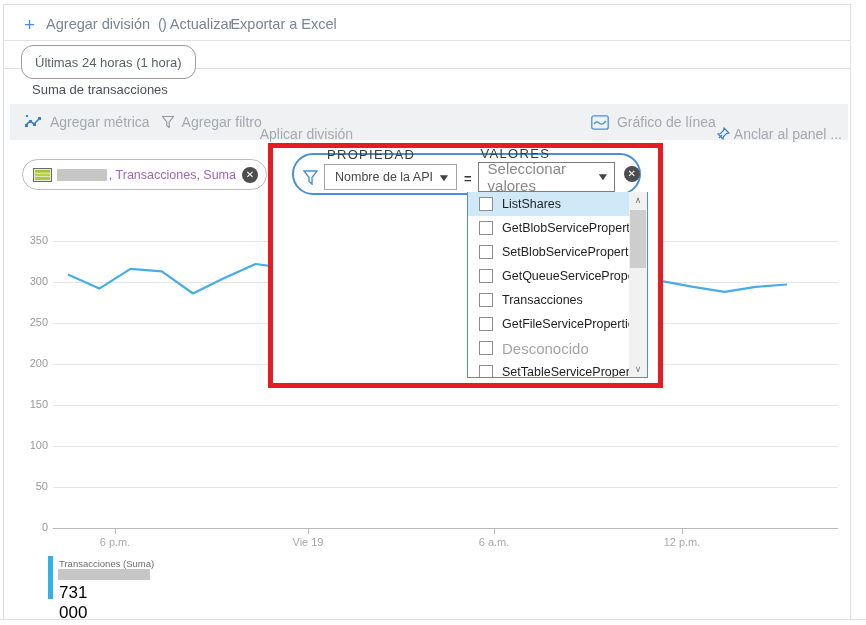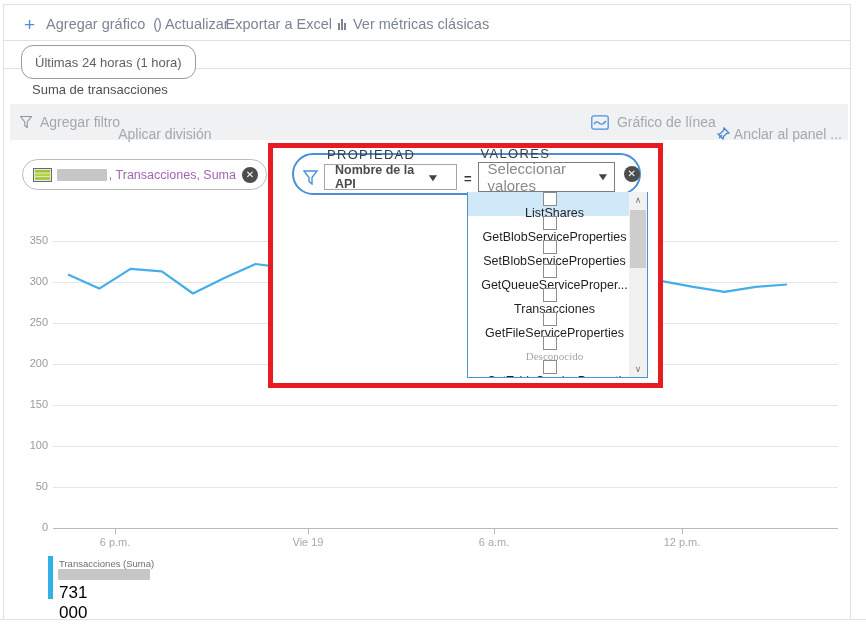--- a/index.html
+++ b/index.html
@@ -66,35 +66,35 @@
   .legend-value{ position:absolute; left:11px; top:27px; font-size:17px; color:#000000; }
 
   
   .popup{ position:absolute; left:273px; top:148px; width:385px; height:235px; background:#fff; z-index:10; }
   .filter-pill{ position:absolute; left:19px; top:5px; width:349px; height:42px; border:2px solid #4a90d9;
     border-radius:22px; background:#fff; display:flex; align-items:center; }
   .funnel-icon{ margin:6px 6px 0 9px; flex:none; }
   .field{ position:relative; }
   .field-label{ position:absolute; top:-11px; left:3px; font-size:13px; letter-spacing:1.3px; color:#3b3b3b; white-space:nowrap; }
   .select{ border:1px solid #a6a6a6; background:#fff; display:flex; align-items:center; justify-content:space-between; cursor:default; }
-  .select-prop{ width:133px; height:26px; font-size:12.5px; color:#4a4a4a; padding:0 18px 0 10px; margin-top:6px;font-weight:bold; }
+  .select-prop{ width:133px; height:26px; font-size:12.5px; color:#4a4a4a; padding:0 7px 0 10px; margin-top:6px; }
   .equals{ font-size:13px; color:#333; margin:8px 6px 0 7px; font-weight:bold; }
   .select-val{ width:137px; height:30px; font-size:15px; color:#8a8a8a; padding:0 6px 0 9px; margin-top:5px; border-color:#7c7c7c; }
   .chev{ color:#444; font-size:10px; transform:scaleX(1.4); }
   .popup .x-circle{ margin-left:9px; }
 
   
   .dropdown{ position:absolute; left:194px; top:44px; width:181px; height:186px; background:#fff;
     border:1px solid #4f90d0; border-top:none; overflow:hidden; }
   .dd-options{ position:absolute; left:0; top:0; width:162px; }
-  .dd-row{ height:24px; display:flex; align-items:center; padding-left:11px;flex-direction:column; }
+  .dd-row{ height:24px; display:flex; align-items:center; padding-left:11px; }
   .dd-row.hl{ background:#cfe9f9; }
   .dd-check{ width:14px; height:14px; border:1px solid #8d8d8d; background:#fff; flex:none; margin-right:9px; }
   .dd-label{ font-size:12.5px; color:#1f1f1f; white-space:nowrap; }
-  .dd-label.muted{ color:#a5a5a5; font-size:11px;font-family:Liberation Serif, serif; }
+  .dd-label.muted{ color:#a5a5a5; font-size:15px; }
   .dd-scroll{ position:absolute; right:0; top:0; width:18px; height:100%; background:#f1f1f1; }
   .dd-thumb{ position:absolute; left:1px; top:18px; width:16px; height:58px; background:#cdcdcd; }
   .dd-arrow{ position:absolute; left:0; width:18px; height:16px; display:flex; align-items:center; justify-content:center;
     font-size:9px; color:#7a7a7a; }
   .dd-arrow.up{ top:0; } .dd-arrow.down{ bottom:0; }
 
   .red-rect{ position:absolute; left:268px; top:143px; width:395px; height:245px; border:5px solid #e71c23; z-index:11; pointer-events:none; }
 </style>
 </head>
 <body>
@@ -104,49 +104,54 @@
   <div class="hline" style="left:3px; top:4px; width:847px;"></div>
   <div class="vline" style="left:3px; top:4px; height:616px;"></div>
   <div class="vline" style="left:850px; top:4px; height:616px;"></div>
   <div class="hline" style="left:0px; top:619px; width:866px;"></div>
   <div class="hline" style="left:3px; top:40px; width:847px;"></div>
   <div class="hline" style="left:3px; top:68px; width:847px;"></div>
 
   <div class="toolbar-top">
     <div class="tb-item">
       <span class="plus-icon">+</span>
-      <span class="tb-label">Agregar gráfico</span>
+      <span class="tb-label">Agregar división</span>
     </div>
     <div class="tb-item">
       <span class="refresh-glyph">()</span>
       <span class="tb-label">Actualizar</span>
     </div>
     <div class="tb-item tb-overlap">
       <span class="tb-label">Exportar a Excel</span>
     </div>
-    <div class="tb-item">
-      <span class="bars-glyph">
-          <i style="height:7px"></i>
-          <i style="height:11px"></i>
-          <i style="height:7px"></i>
-        </span>
-      <span class="tb-label">Ver métricas clásicas</span>
-    </div>
   </div>
 
   <div class="time-row">
     <div class="time-pill">
       <span>Últimas 24 horas (1 hora)</span>
     </div>
   </div>
 
   <div class="page-title">Suma de transacciones</div>
 
   <div class="chart-toolbar">
     <div class="ct-group">
+      <div class="ct-item">
+        <span class="ct-icon">
+          <svg width="18" height="14" viewBox="0 0 18 14">
+            <polyline points="2,10 6,6 10,9 16,3" fill="none" stroke="#3b7fd4" stroke-width="1.6"></polyline>
+            <rect x="1" y="9" width="3" height="3" fill="#3b7fd4"></rect>
+              <rect x="5" y="5" width="3" height="3" fill="#3b7fd4"></rect>
+            <rect x="9" y="8" width="3" height="3" fill="#3b7fd4"></rect>
+              <rect x="14" y="2" width="3" height="3" fill="#3b7fd4"></rect>
+            <rect x="2" y="0" width="2" height="2" fill="#3b7fd4"></rect>
+          </svg>
+        </span>
+        <span>Agregar métrica</span>
+      </div>
       <div class="ct-item">
         <span class="ct-icon" style="margin-left:10px">
           <svg width="12" height="12" viewBox="0 0 12 12">
               <path d="M0.5 0.5 H11.5 L7.2 6 V11.5 L4.8 9.8 V6 Z" fill="none" stroke="#8f96a0" stroke-width="1.1"></path>
             </svg>
         </span>
         <span>Agregar filtro</span>
       </div>
       <div class="ct-item ct-overlap">
         <span>Aplicar división</span>

